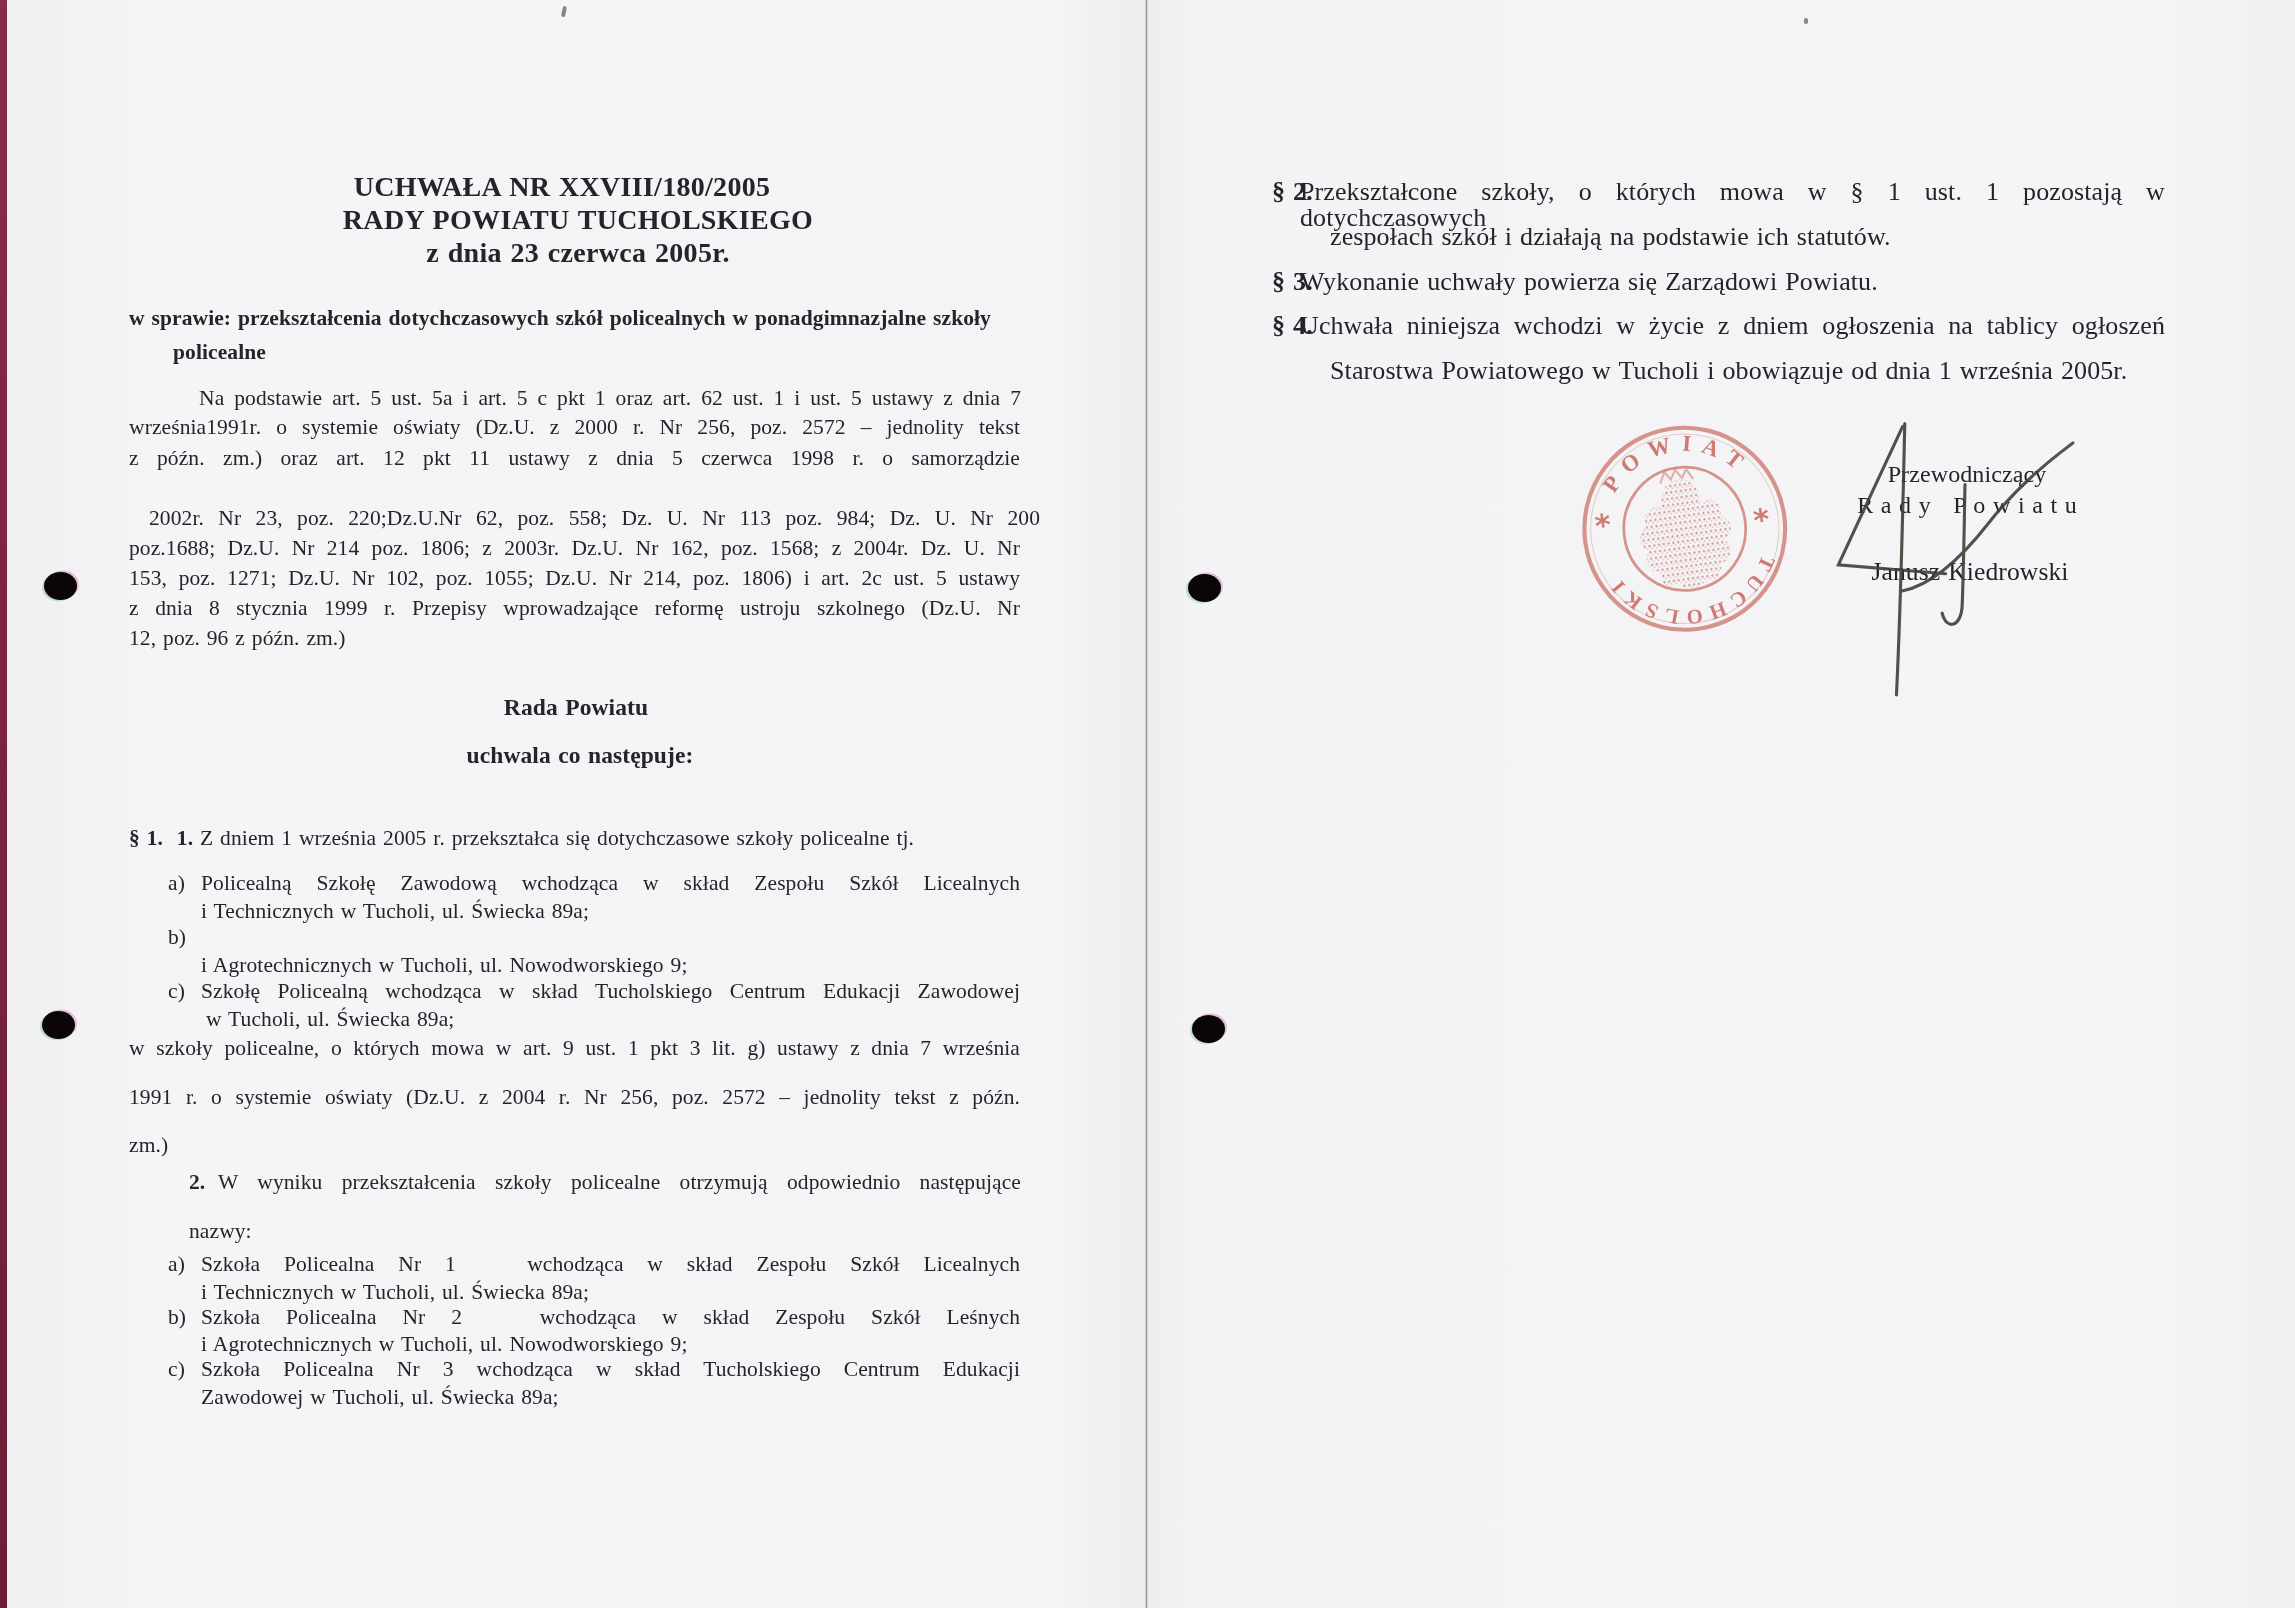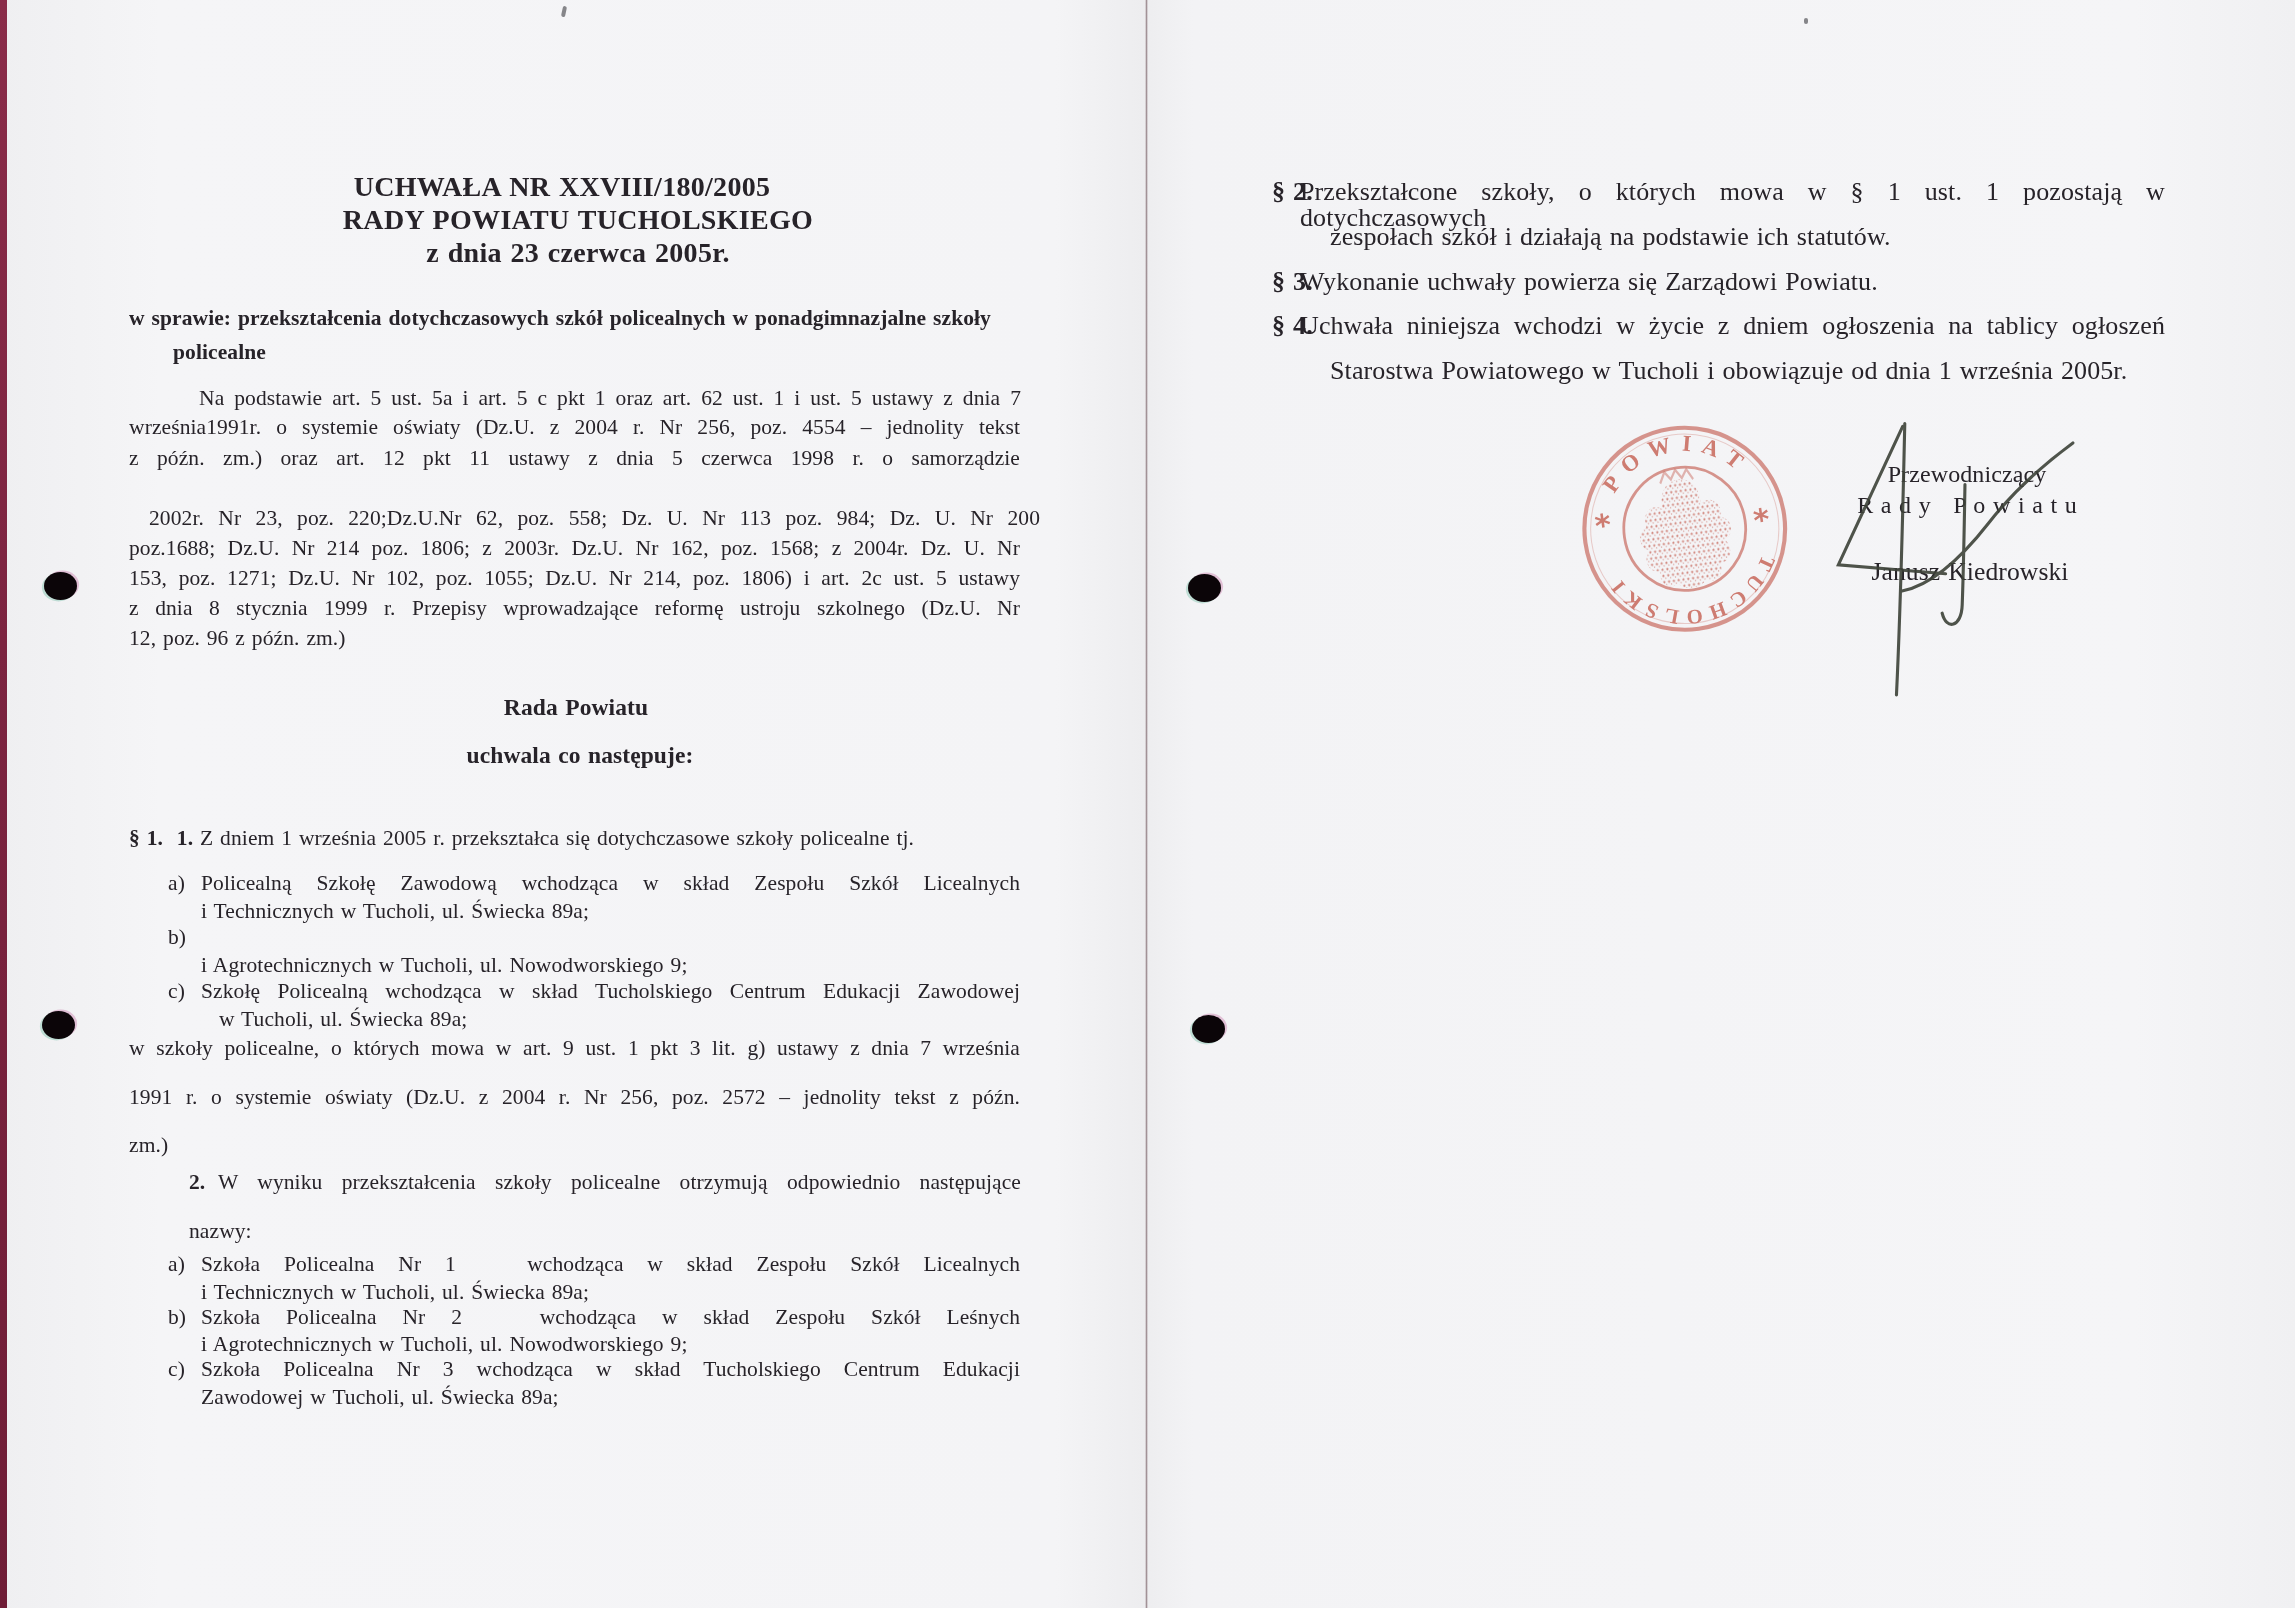--- a/index.html
+++ b/index.html
@@ -41,21 +41,21 @@
   <div class="dot" style="left:1192px;top:1015px;"></div>
 
   <div class="t title ctr" style="left:562px;top:173px;">UCHWAŁA NR XXVIII/180/2005</div>
   <div class="t title ctr" style="left:578px;top:206px;">RADY POWIATU TUCHOLSKIEGO</div>
   <div class="t title ctr" style="left:578px;top:239px;">z dnia 23 czerwca 2005r.</div>
 
   <div class="t b" style="left:129px;top:308px;">w sprawie: przekształcenia dotychczasowych szkół policealnych w ponadgimnazjalne szkoły</div>
   <div class="t b" style="left:173px;top:342px;">policealne</div>
 
   <div class="t jf" style="left:199px;top:388px;width:822px;">Na podstawie art. 5 ust. 5a i art. 5 c pkt 1 oraz art. 62 ust. 1 i ust. 5 ustawy z dnia 7</div>
-  <div class="t jf" style="left:129px;top:417px;width:891px;">września1991r. o systemie oświaty (Dz.U. z 2004 r. Nr 256, poz. 4554 – jednolity tekst</div>
+  <div class="t jf" style="left:129px;top:417px;width:891px;">września1991r. o systemie oświaty (Dz.U. z 2000 r. Nr 256, poz. 2572 – jednolity tekst</div>
   <div class="t jf" style="left:129px;top:448px;width:891px;">z późn. zm.) oraz art. 12 pkt 11 ustawy z dnia 5 czerwca 1998 r. o samorządzie</div>
   <div class="t jf" style="left:129px;top:508px;width:891px;margin-left:20px;">2002r. Nr 23, poz. 220;Dz.U.Nr 62, poz. 558; Dz. U. Nr 113 poz. 984; Dz. U. Nr 200</div>
   <div class="t jf" style="left:129px;top:538px;width:891px;">poz.1688; Dz.U. Nr 214 poz. 1806; z 2003r. Dz.U. Nr 162, poz. 1568; z 2004r. Dz. U. Nr</div>
   <div class="t jf" style="left:129px;top:568px;width:891px;">153, poz. 1271; Dz.U. Nr 102, poz. 1055; Dz.U. Nr 214, poz. 1806) i art. 2c ust. 5 ustawy</div>
   <div class="t jf" style="left:129px;top:598px;width:891px;">z dnia 8 stycznia 1999 r. Przepisy wprowadzające reformę ustroju szkolnego (Dz.U. Nr</div>
   <div class="t" style="left:129px;top:628px;">12, poz. 96 z późn. zm.)</div>
 
   <div class="t h2 ctr" style="left:576px;top:696px;">Rada Powiatu</div>
   <div class="t h2 ctr" style="left:580px;top:744px;">uchwala co następuje:</div>
 
@@ -63,21 +63,21 @@
 
   <div class="t" style="left:168px;top:873px;">a)</div>
   <div class="t jf" style="left:201px;top:873px;width:819px;">Policealną Szkołę Zawodową wchodząca w skład Zespołu Szkół Licealnych</div>
   <div class="t" style="left:201px;top:901px;">i Technicznych w Tucholi, ul. Świecka 89a;</div>
 
   <div class="t" style="left:168px;top:927px;">b)</div>
   <div class="t" style="left:201px;top:955px;">i Agrotechnicznych w Tucholi, ul. Nowodworskiego 9;</div>
 
   <div class="t" style="left:168px;top:981px;">c)</div>
   <div class="t jf" style="left:201px;top:981px;width:819px;">Szkołę Policealną wchodząca w skład Tucholskiego Centrum Edukacji Zawodowej</div>
-  <div class="t" style="left:219px;top:1009px;">w Tucholi, ul. Świecka 89a;</div>
+  <div class="t" style="left:206px;top:1009px;">w Tucholi, ul. Świecka 89a;</div>
 
   <div class="t jf" style="left:129px;top:1038px;width:891px;">w szkoły policealne, o których mowa w art. 9 ust. 1 pkt 3 lit. g) ustawy z dnia 7 września</div>
   <div class="t jf" style="left:129px;top:1087px;width:891px;">1991 r. o systemie oświaty (Dz.U. z 2004 r. Nr 256, poz. 2572 – jednolity tekst z późn.</div>
   <div class="t" style="left:129px;top:1135px;">zm.)</div>
 
   <div class="t b" style="left:189px;top:1172px;">2.</div>
   <div class="t jf" style="left:218px;top:1172px;width:803px;">W wyniku przekształcenia szkoły policealne otrzymują odpowiednio następujące</div>
   <div class="t" style="left:189px;top:1221px;">nazwy:</div>
 
   <div class="t" style="left:168px;top:1254px;">a)</div>

